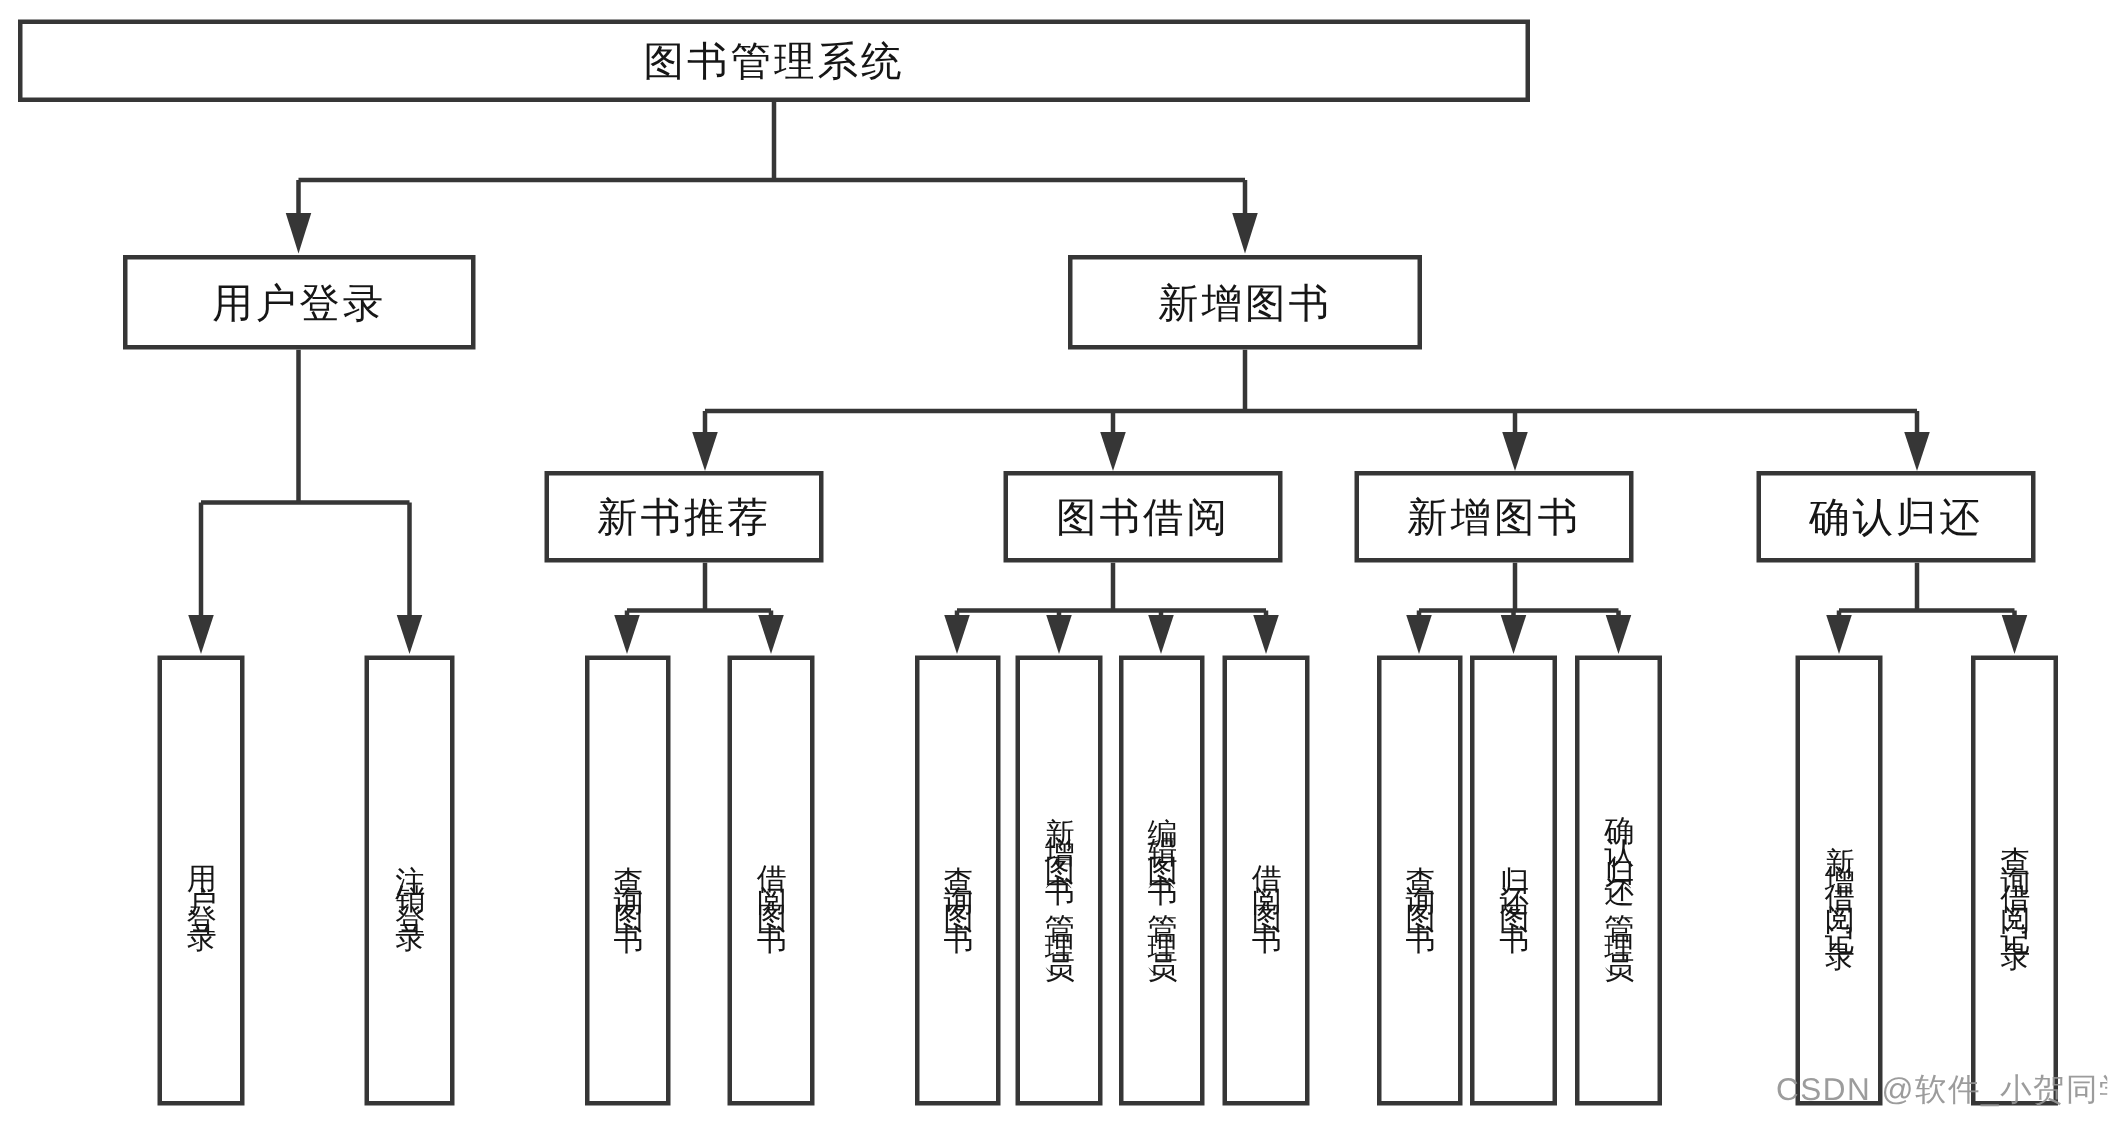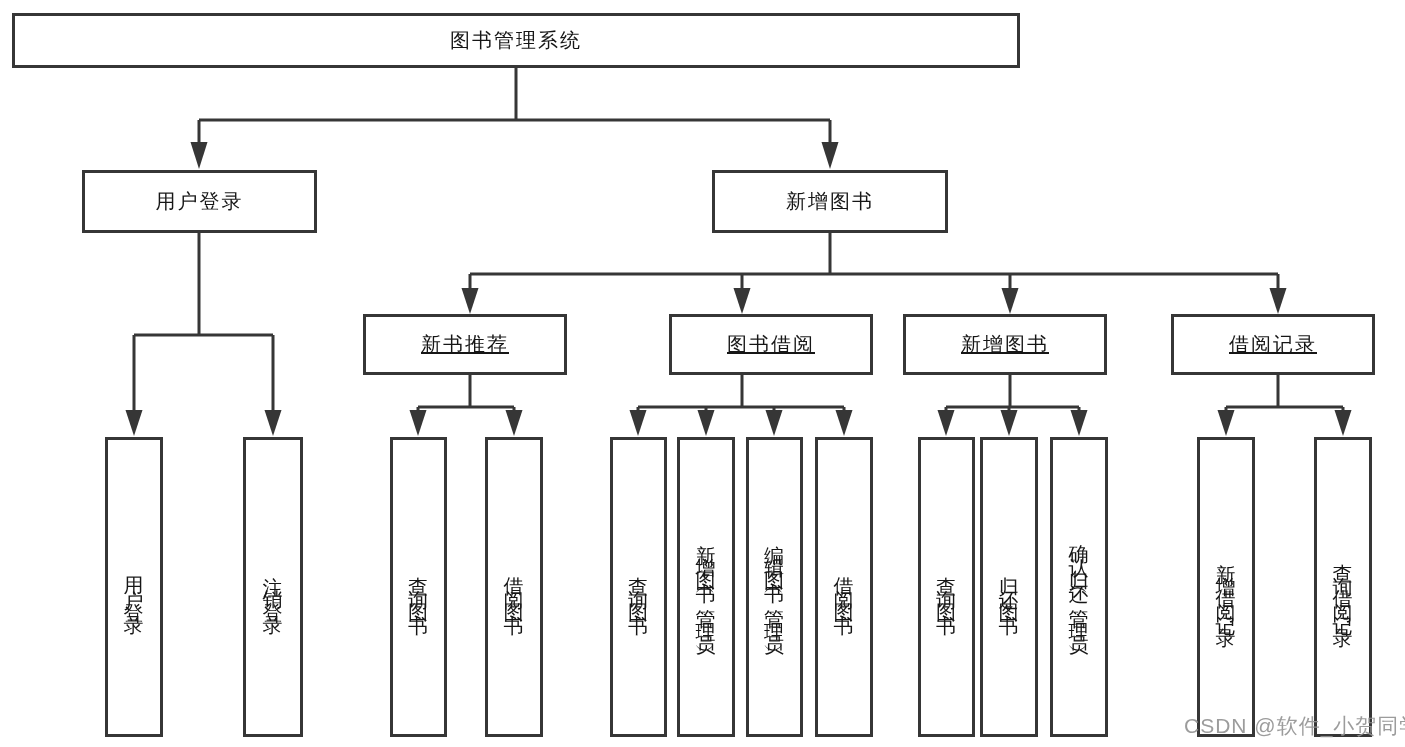--- a/index.html
+++ b/index.html
@@ -5,30 +5,30 @@
   html,body{margin:0;padding:0;background:#ffffff;}
   .stage{
     position:relative;width:1405px;height:747px;background:#ffffff;overflow:hidden;
     font-family:"Liberation Sans",sans-serif;color:#161616;
   }
   .connectors{position:absolute;left:0;top:0;width:1405px;height:747px;}
   .box{
     position:absolute;box-sizing:border-box;border:3px solid #363636;background:#ffffff;
     display:flex;align-items:center;justify-content:center;
   }
-  .hlabel{font-size:20px;letter-spacing:2px;white-space:nowrap;}
+  .hlabel{font-size:27px;letter-spacing:2px;white-space:nowrap;}
   .vbox{top:437px;width:58px;height:300px;}
   .vtext{
     writing-mode:vertical-rl;text-orientation:mixed;
     font-size:20px;line-height:1;letter-spacing:13px;white-space:nowrap;
   }
   .root{left:12px;top:13px;width:1008px;height:55px;}
   .lvl2-login{left:82px;top:170px;width:235px;height:63px;}
   .lvl2-mgmt{left:712px;top:170px;width:236px;height:63px;}
-  .lvl3{top:314px;height:61px;width:204px;text-decoration:underline;}
+  .lvl3{top:314px;height:61px;width:186px;}
   .m0{left:363px;}
   .m1{left:635px;margin-left:34px;}
   .m2{left:903px;}
   .m3{left:1171px;}
   .watermark{
     position:absolute;left:1184px;top:712px;font-size:21px;letter-spacing:1px;
     color:rgba(148,148,148,0.92);white-space:nowrap;z-index:5;
   }
 </style>
 </head>
@@ -90,21 +90,21 @@
   <div class="box lvl3 m0">
     <span class="hlabel">新书推荐</span>
   </div>
   <div class="box lvl3 m1">
     <span class="hlabel">图书借阅</span>
   </div>
   <div class="box lvl3 m2">
     <span class="hlabel">新增图书</span>
   </div>
   <div class="box lvl3 m3">
-    <span class="hlabel">借阅记录</span>
+    <span class="hlabel">确认归还</span>
   </div>
 
   <div class="box vbox" style="left:105px;">
     <span class="vtext">用户登录</span>
   </div>
   <div class="box vbox" style="left:243px;width:60px;">
     <span class="vtext">注销登录</span>
   </div>
 
   <div class="box vbox" style="left:390px;width:57px;">

